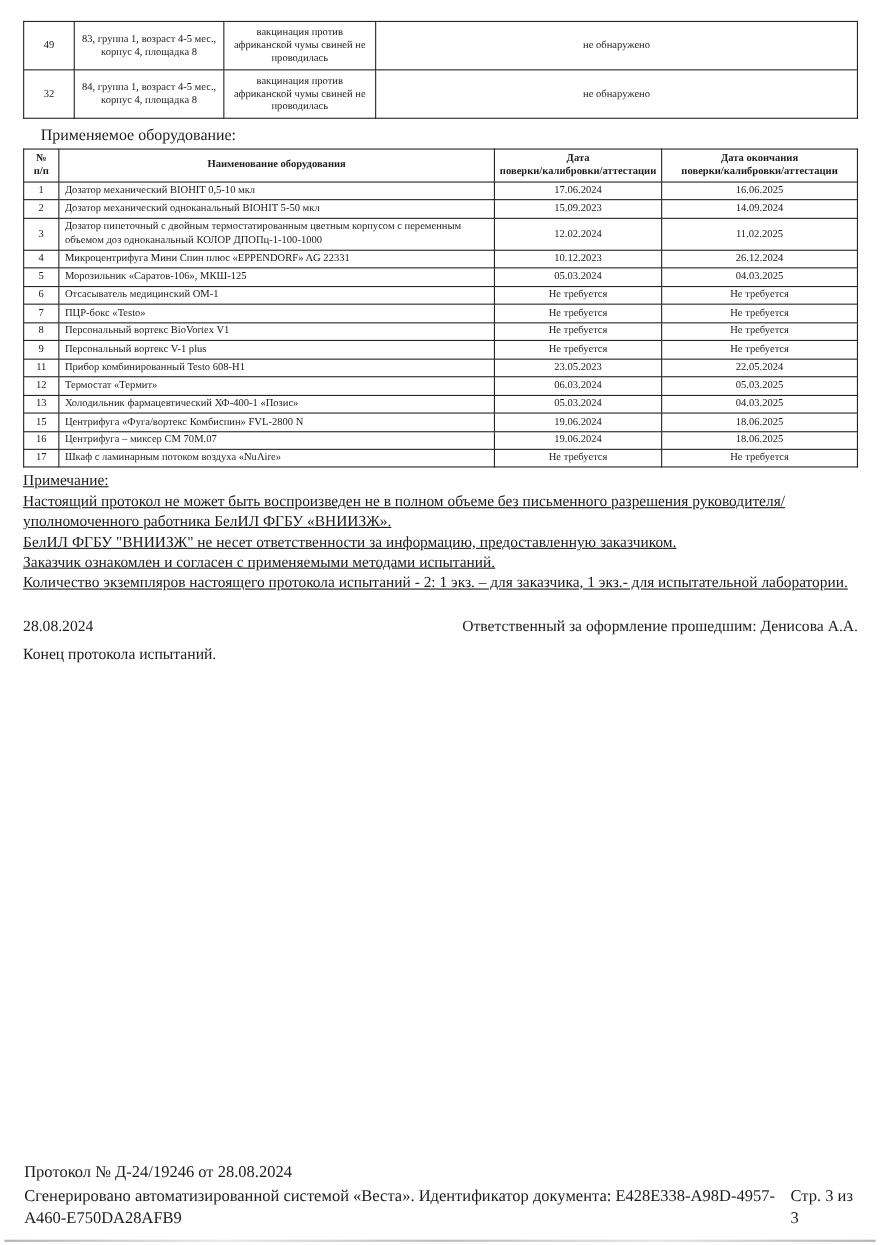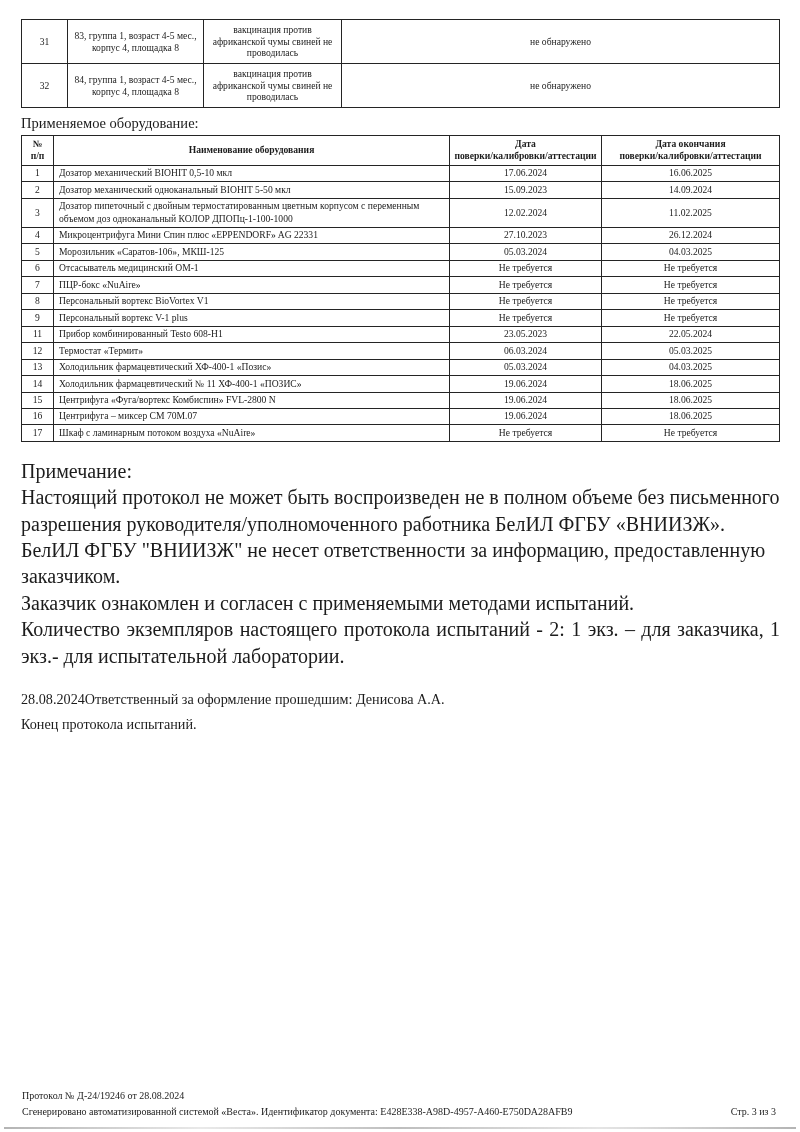--- a/index.html
+++ b/index.html
@@ -20,49 +20,49 @@
   .results-table td {
     font-size:9.6px; line-height:1.25;
     text-align:center; vertical-align:middle;
     height:41px; padding:1px 4px;
   }
   .results-table .col-num   { width:46px; }
   .results-table .col-sample{ width:136px; }
   .results-table .col-vacc  { width:138px; }
 
   
-  .equip-heading { font-size:14.5px; margin:7px 0 3px 0; }
+  .equip-heading { font-size:14.5px; margin:7px 0 3px 16px; }
   .equip-table th {
     font-size:9.6px; font-weight:bold; text-align:center;
     line-height:1.3; padding:2px 3px; white-space:pre-line; vertical-align:middle;
   }
   .equip-table td {
     font-size:9.6px; line-height:1.3;
     padding:1.5px 5px; vertical-align:middle;
   }
   .equip-table .col-num  { width:32px; }
   .equip-table .col-name { width:396px; }
   .equip-table .col-date { width:152px; }
   .equip-table td.c { text-align:center; }
 
   
-  .notes { width:759px; font-size:20px; line-height:1.32; margin-top:16px; }
+  .notes { width:759px; font-size:14px; line-height:1.32; margin-top:4px;text-decoration:underline; }
   .notes p { margin:0; }
   .justify { text-align:justify; }
   .bold { font-weight:bold; }
 
   
   .sig-row {
-    display:flex; 
+    display:flex; justify-content:space-between;
     width:759px; font-size:14.2px; margin-top:22px;
   }
   .end-line { font-size:14.2px; margin-top:8px; }
 
   
-  .footer { position:absolute; left:22px; right:24px; bottom:14px; font-size:10px; line-height:1.3; }
+  .footer { position:absolute; left:22px; right:24px; bottom:14px; font-size:15px; line-height:1.3; }
   .footer-line2 { display:flex; justify-content:space-between; margin-top:3px;align-items:flex-end; }
 
   
   .scan-edge {
     position:absolute; bottom:3px; left:4px; right:4px; height:2px;
     background:linear-gradient(to right,
       rgba(40,40,40,.35), rgba(40,40,40,.10) 25%,
       rgba(40,40,40,.30) 50%, rgba(40,40,40,.12) 75%,
       rgba(40,40,40,.35));
     filter:blur(.4px);
@@ -77,21 +77,21 @@
     <table class="results-table">
       <colgroup>
         <col class="col-num">
           <col class="col-sample">
           <col class="col-vacc">
           <col>
       </colgroup>
       <tbody>
 
           <tr>
-            <td>31</td>
+            <td>49</td>
             <td>83, группа 1, возраст 4-5 мес., корпус 4, площадка 8</td>
             <td>вакцинация против африканской чумы свиней не проводилась</td>
             <td>не обнаружено</td>
           </tr>
 
           <tr>
             <td>32</td>
             <td>84, группа 1, возраст 4-5 мес., корпус 4, площадка 8</td>
             <td>вакцинация против африканской чумы свиней не проводилась</td>
             <td>не обнаружено</td>
@@ -138,41 +138,41 @@
           <tr>
             <td class="c">3</td>
             <td>Дозатор пипеточный с двойным термостатированным цветным корпусом с переменным объемом доз одноканальный КОЛОР ДПОПц-1-100-1000</td>
             <td class="c">12.02.2024</td>
             <td class="c">11.02.2025</td>
           </tr>
 
           <tr>
             <td class="c">4</td>
             <td>Микроцентрифуга Мини Спин плюс «EPPENDORF» AG 22331</td>
-            <td class="c">27.10.2023</td>
+            <td class="c">10.12.2023</td>
             <td class="c">26.12.2024</td>
           </tr>
 
           <tr>
             <td class="c">5</td>
             <td>Морозильник «Саратов-106», МКШ-125</td>
             <td class="c">05.03.2024</td>
             <td class="c">04.03.2025</td>
           </tr>
 
           <tr>
             <td class="c">6</td>
             <td>Отсасыватель медицинский ОМ-1</td>
             <td class="c">Не требуется</td>
             <td class="c">Не требуется</td>
           </tr>
 
           <tr>
             <td class="c">7</td>
-            <td>ПЦР-бокс «NuAire»</td>
+            <td>ПЦР-бокс «Testo»</td>
             <td class="c">Не требуется</td>
             <td class="c">Не требуется</td>
           </tr>
 
           <tr>
             <td class="c">8</td>
             <td>Персональный вортекс BioVortex V1</td>
             <td class="c">Не требуется</td>
             <td class="c">Не требуется</td>
           </tr>
@@ -199,26 +199,20 @@
             <td class="c">05.03.2025</td>
           </tr>
 
           <tr>
             <td class="c">13</td>
             <td>Холодильник фармацевтический ХФ-400-1 «Позис»</td>
             <td class="c">05.03.2024</td>
             <td class="c">04.03.2025</td>
           </tr>
 
-          <tr>
-            <td class="c">14</td>
-            <td>Холодильник фармацевтический № 11 ХФ-400-1 «ПОЗИС»</td>
-            <td class="c">19.06.2024</td>
-            <td class="c">18.06.2025</td>
-          </tr>
 
           <tr>
             <td class="c">15</td>
             <td>Центрифуга «Фуга/вортекс Комбиспин» FVL-2800 N</td>
             <td class="c">19.06.2024</td>
             <td class="c">18.06.2025</td>
           </tr>
 
           <tr>
             <td class="c">16</td>

